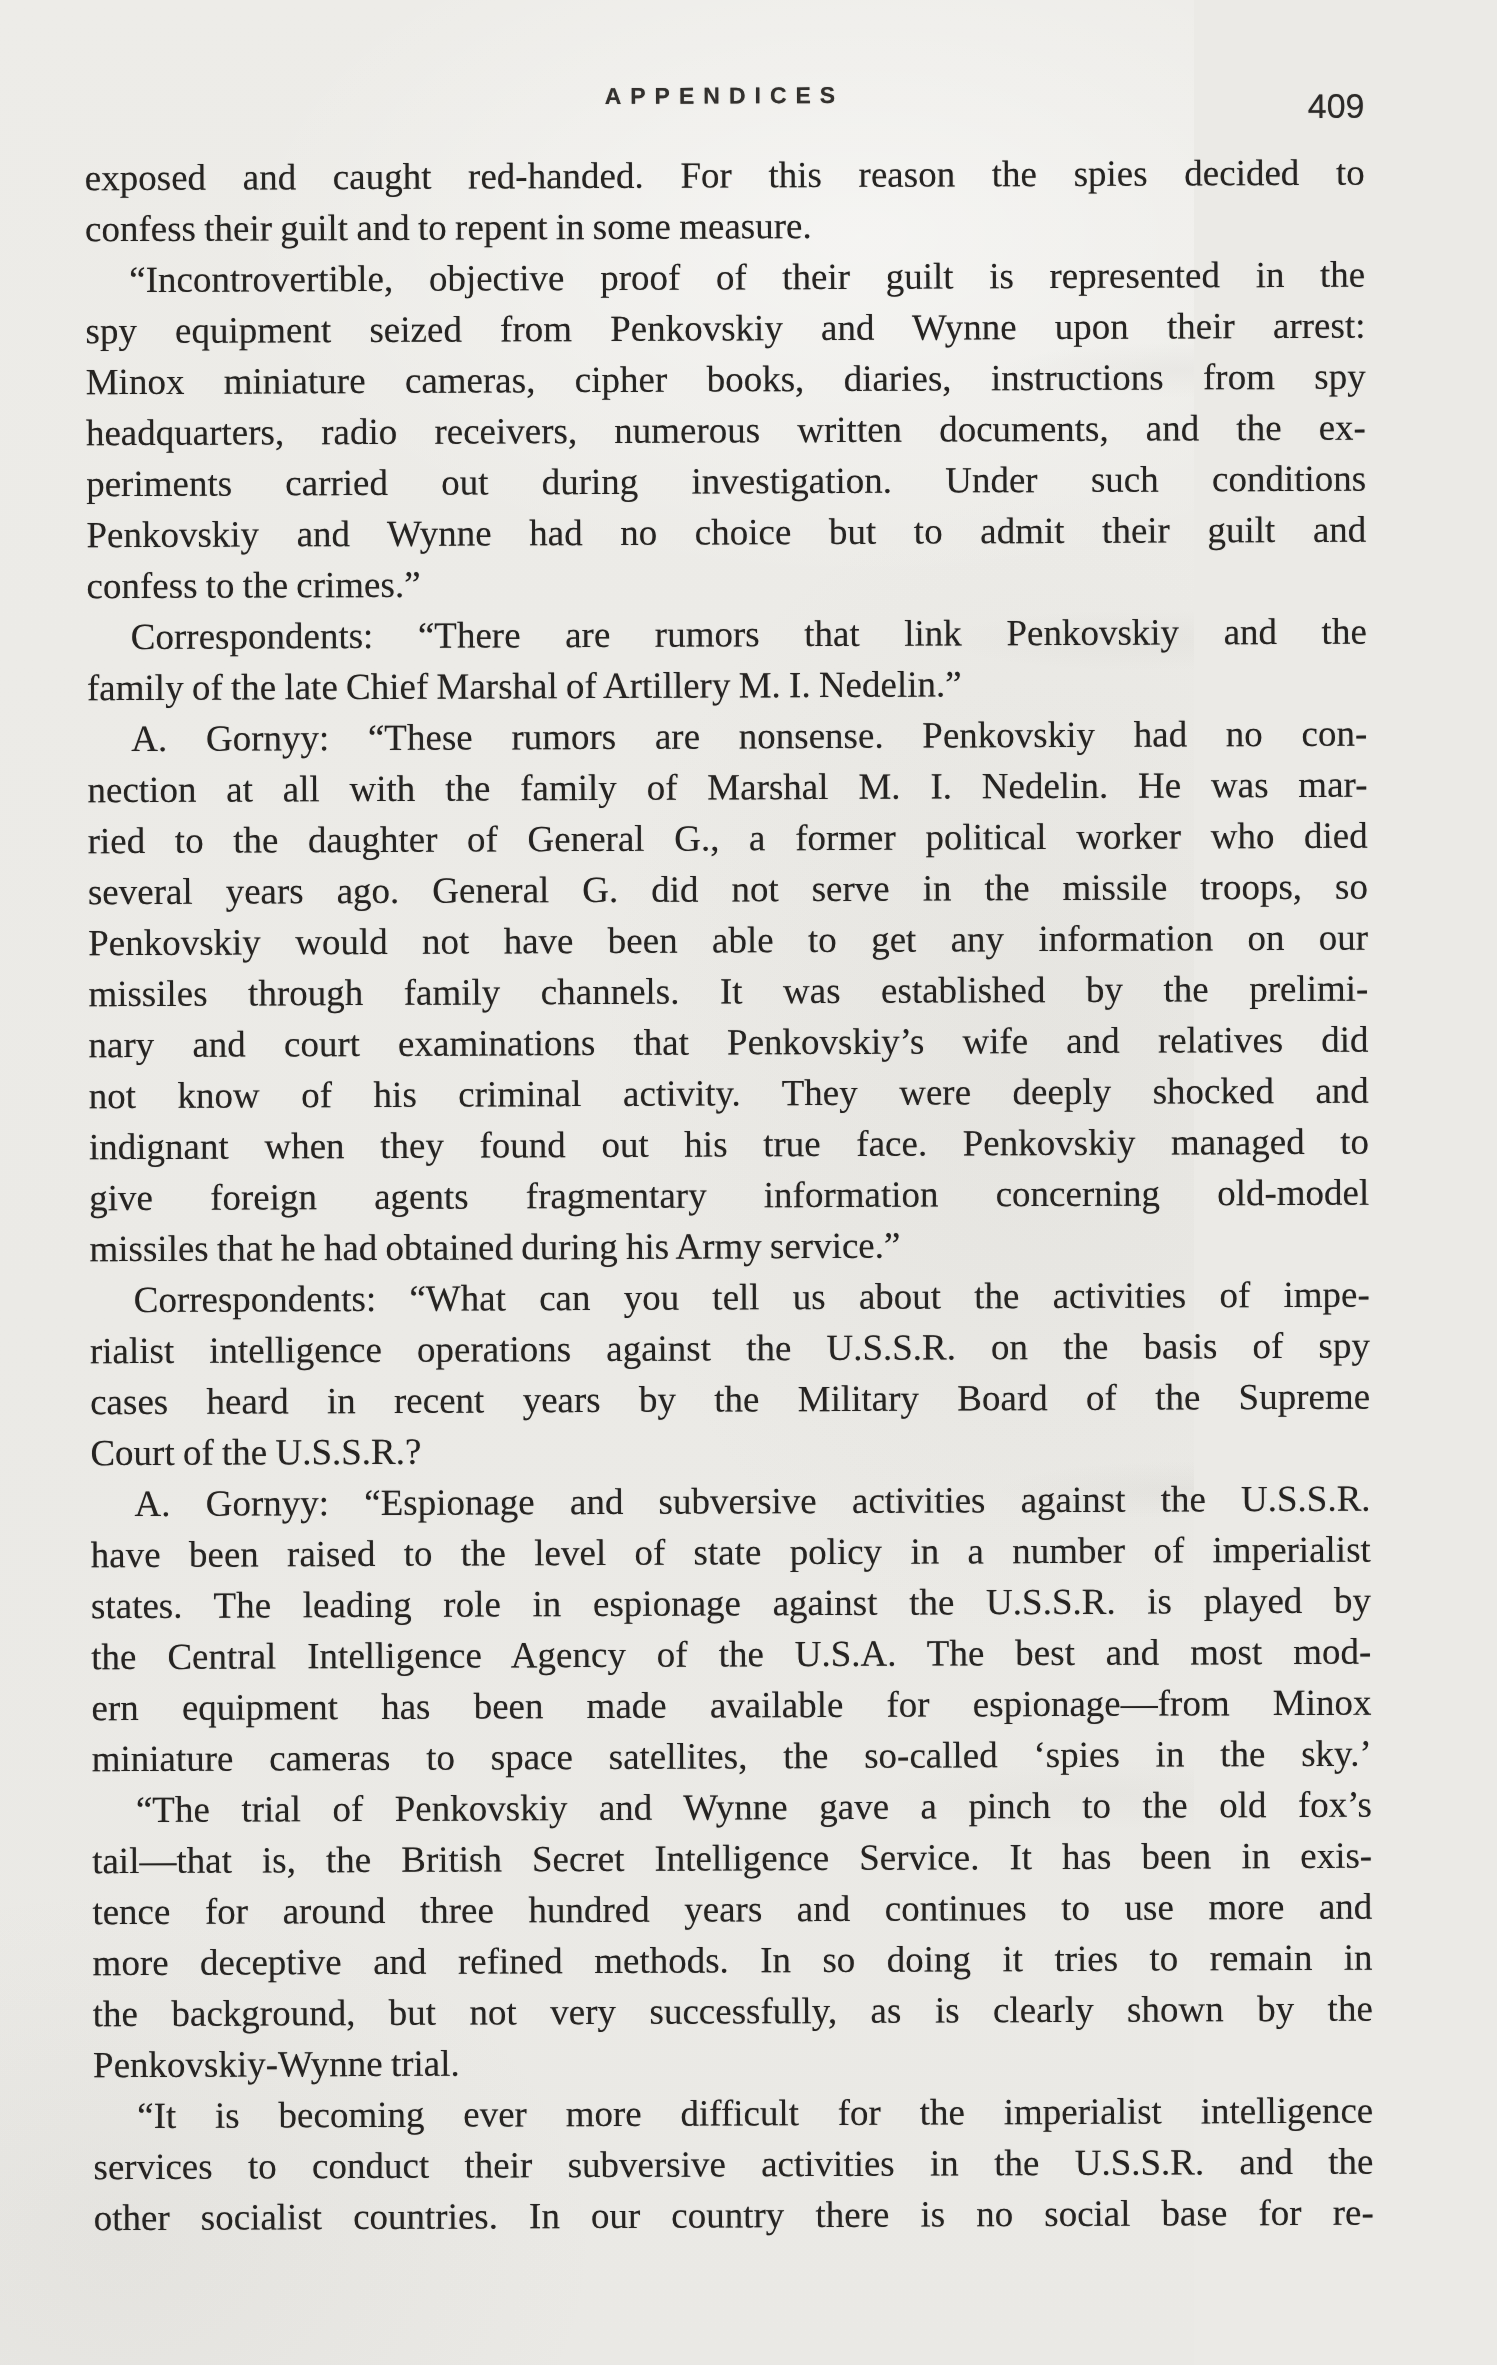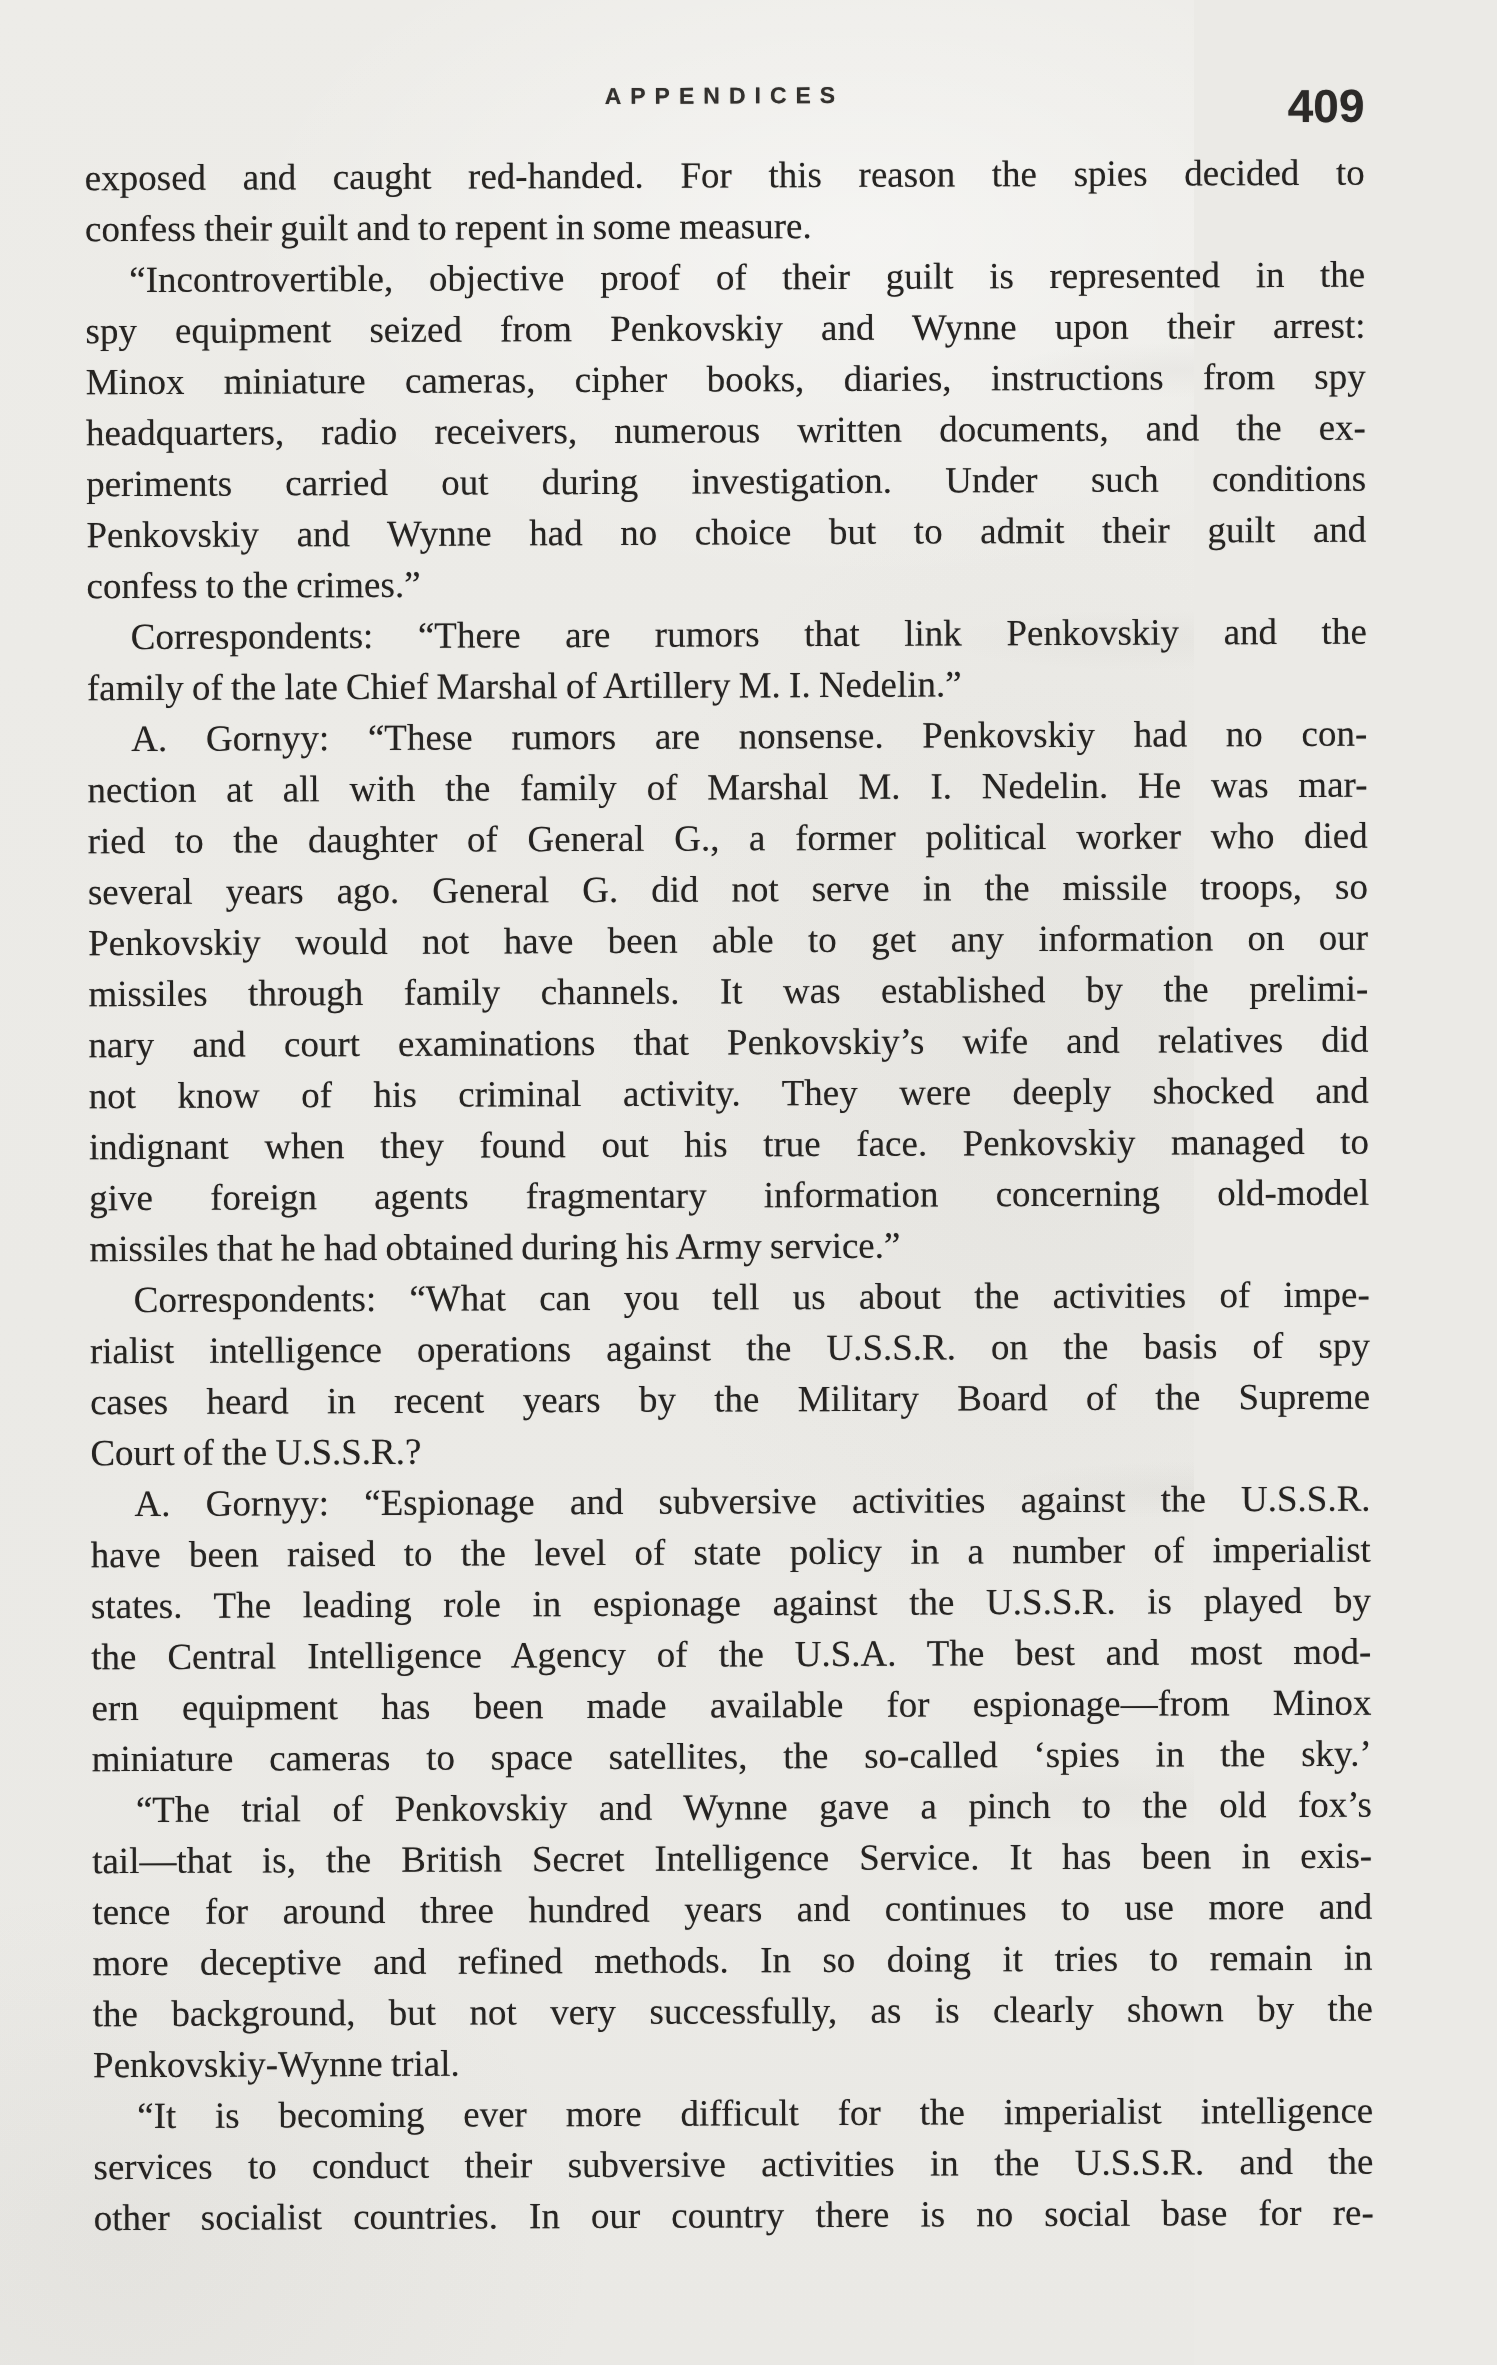--- a/index.html
+++ b/index.html
@@ -55,22 +55,22 @@
     line-height: 28px;
     letter-spacing: 9px;
     color: #33312e;
     text-shadow: 0 0 1px rgba(40,38,35,0.55);
   }
   .folio {
     position: absolute;
     right: 0;
     top: 10px;
     font-family: "Liberation Sans", sans-serif;
-    font-weight: 700;
-    font-size: 46px;
+    font-weight: 400;
+    font-size: 34px;
     line-height: 34px;
     color: #2c2a28;
     text-shadow: 0 0 1px rgba(40,38,35,0.5);
   }
   .text-block {
     position: absolute;
     left: 84px;
     top: 150px;
     width: 1280px;
     font-size: 37px;

